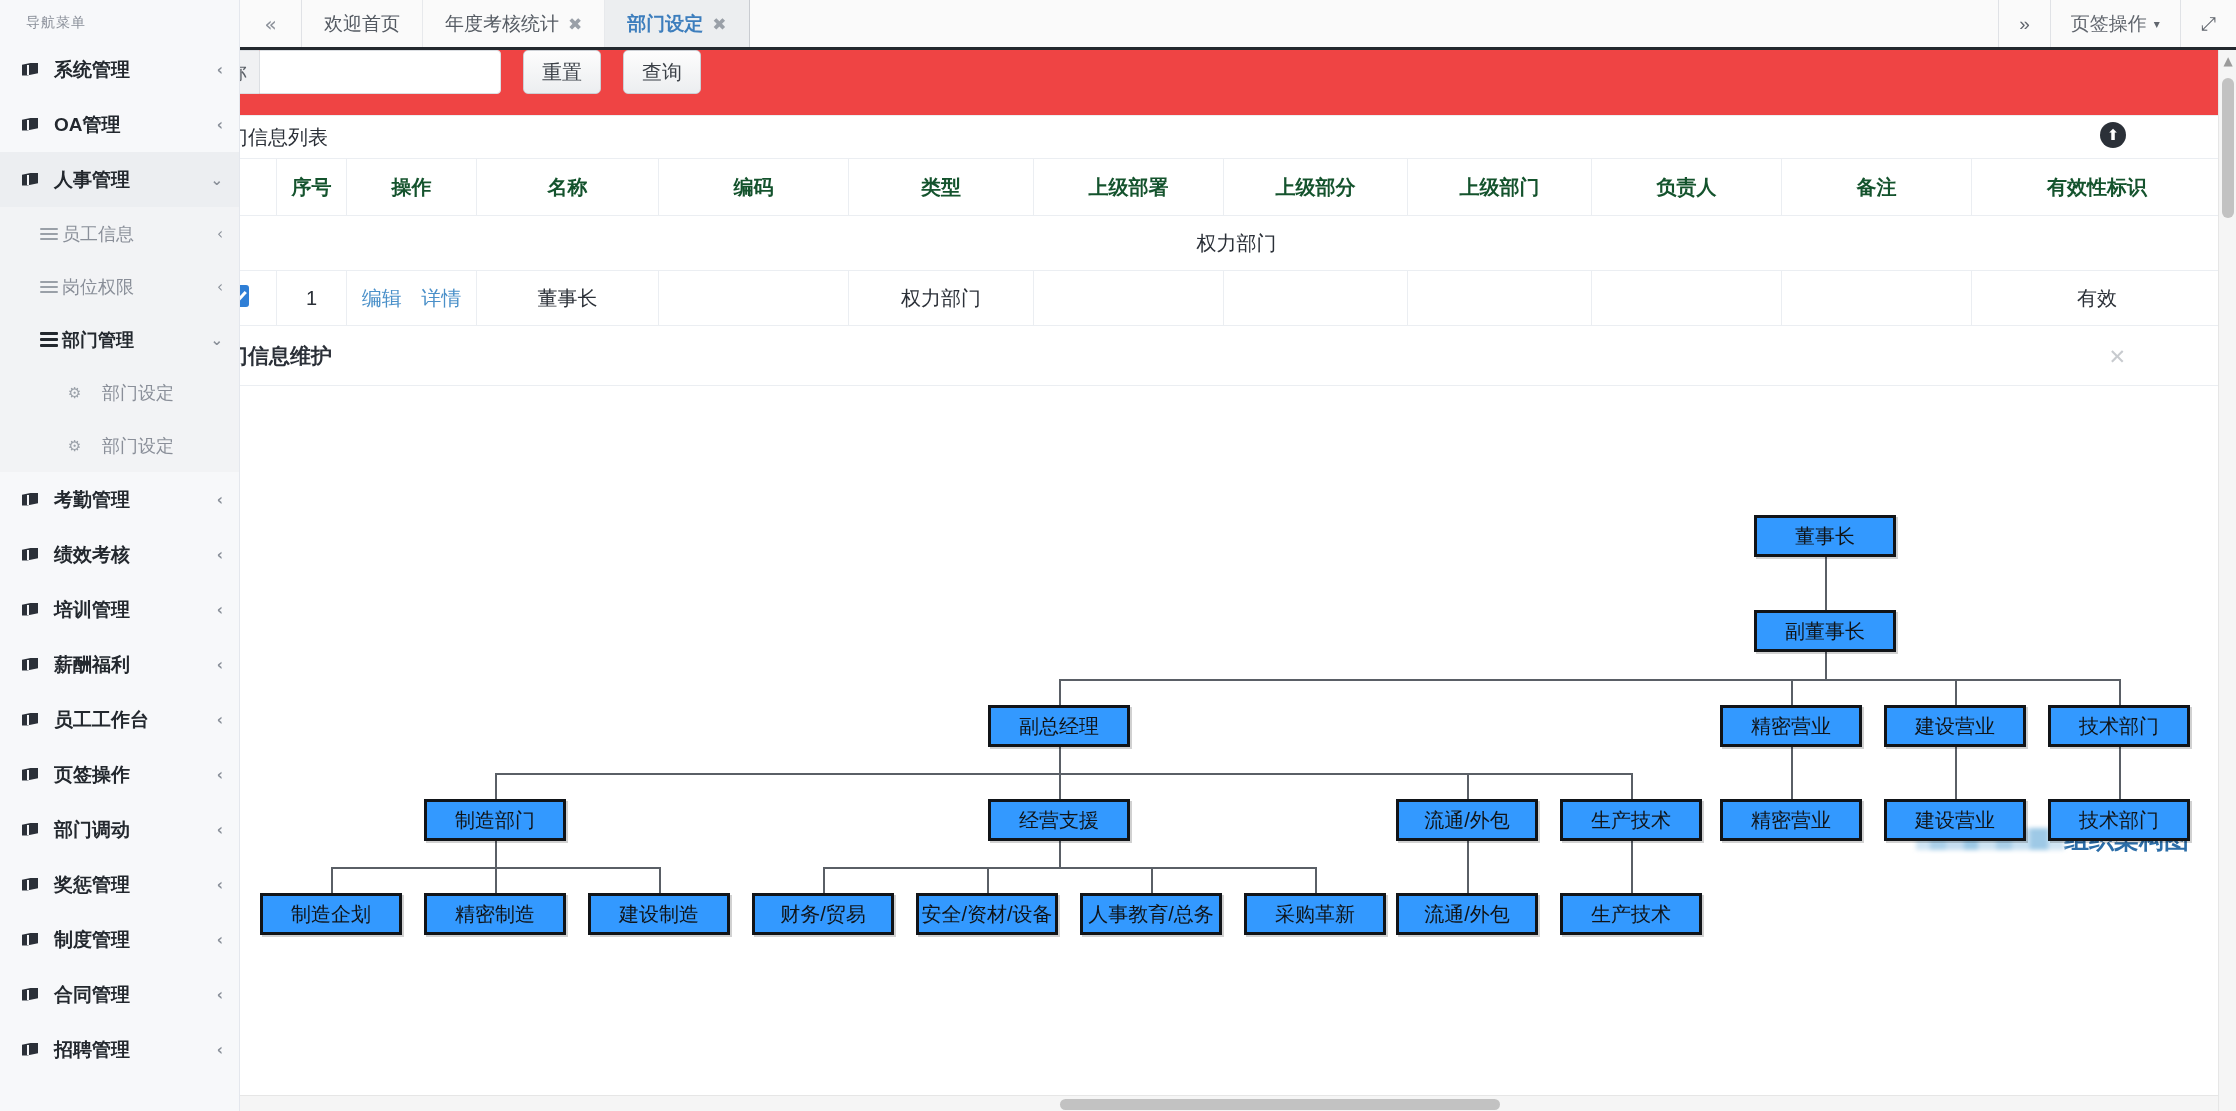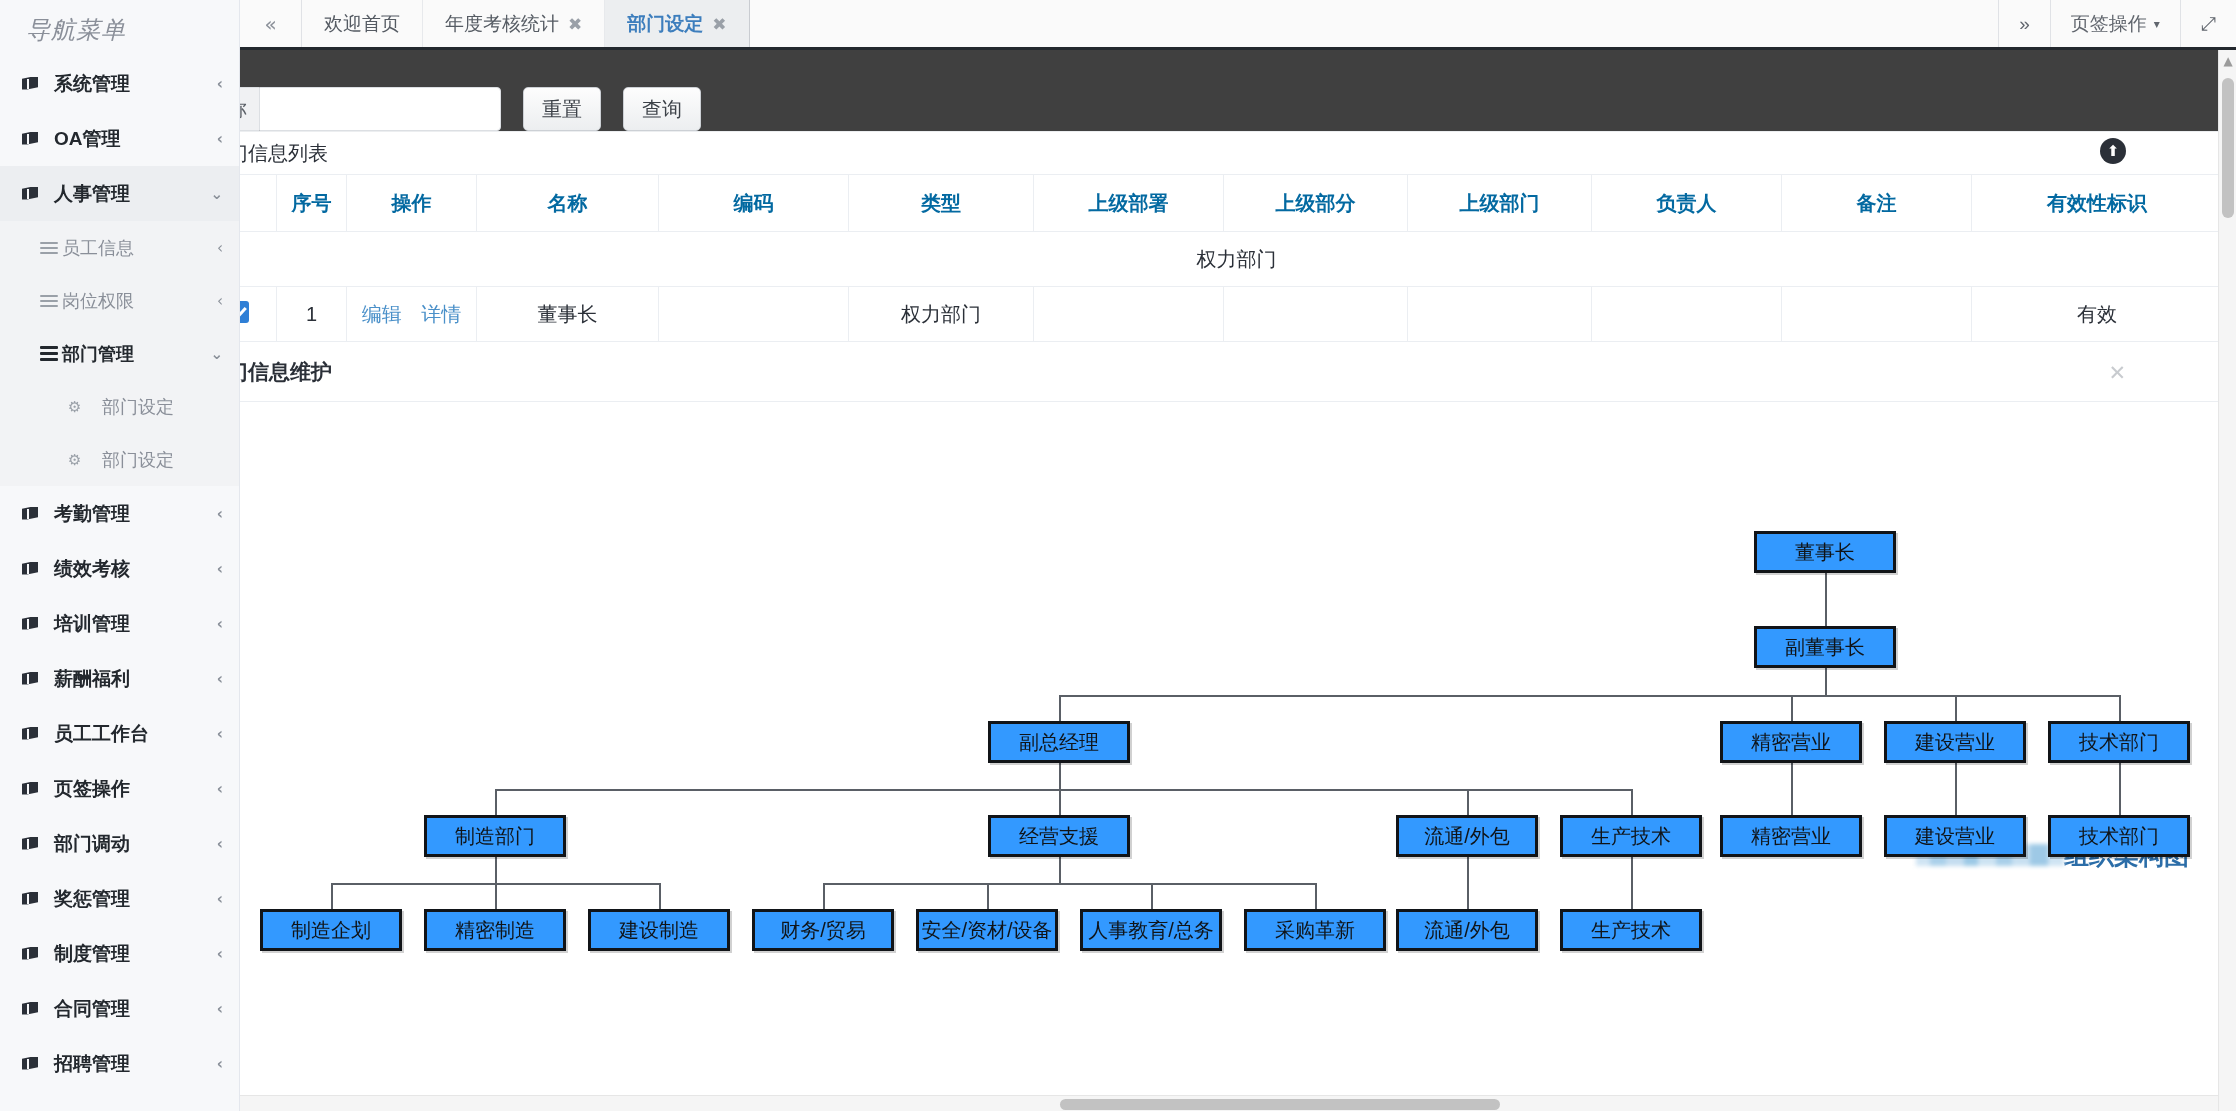--- a/index.html
+++ b/index.html
@@ -14,21 +14,21 @@
   
   .sidebar {
     width: 240px; height: 1111px;
     background: #f7f8fa;
     border-right: 1px solid #e4e7ed;
     flex: 0 0 240px;
     position: relative;
     overflow: hidden;
   }
   .nav-title {
-    font-size: 24px; color: #8a8f99; padding: 14px 0 10px 26px; letter-spacing: 1px; font-style: italic;
+    font-size: 14px; color: #8a8f99; padding: 14px 0 10px 26px; letter-spacing: 1px;
   }
   .nav-l1 {
     display: flex; align-items: center; height: 55px; padding-left: 22px; padding-right: 16px;
     font-size: 19px; font-weight: bold; color: #23282e; cursor: pointer;
   }
   .nav-l1.active-group { background: #eceef1; }
   .nav-l1 .lbl { flex: 1; margin-left: 14px; }
   .bk-icon { width: 18px; height: 16px; position: relative; flex: 0 0 18px; }
   .bk-icon::before {
     content: ""; position: absolute; left: 0; top: 1px; width: 16px; height: 13px;
@@ -81,22 +81,22 @@
     display:flex; align-items:center; justify-content:center; padding: 0 20px;
     border-left: 1px solid #e0e2e6; color:#61666e; font-size:19px; cursor:pointer;
   }
   .caret-d { font-size: 12px; margin-left: 7px; font-family:"DejaVu Sans", sans-serif;}
 
   
   .content { position: relative; height: 1061px; overflow: hidden; }
 
   
   .toolbar {
-    height: 82px; display:flex; align-items:flex-end; padding-left: 0; position: relative;
-    border-bottom: 1px solid #eceef0; background:#404040;
+    height: 66px; display:flex; align-items:flex-start; padding-left: 0; position: relative;
+    border-bottom: 1px solid #eceef0; background:#ef4444;
   }
   .f-label {
     background:#f0f1f3; border:1px solid #dcdfe3; border-right:none;
     height: 44px; line-height: 42px; font-size: 20px; color:#5c6168;
     padding: 0 12px; margin-left: -46px; border-radius: 4px 0 0 4px;
     overflow: hidden; white-space: nowrap;
   }
   .f-input {
     width: 242px; height: 44px; border:1px solid #dcdfe3; border-radius: 0 4px 4px 0;
     font-size: 19px; padding: 0 10px; outline: none; background:#fff; color:#333;
@@ -131,21 +131,21 @@
   .refresh-circle {
     position:absolute; right: 110px; top: 6px; width: 26px; height:26px; border-radius: 50%;
     background:#2b3038; color:#fff; display:flex; align-items:center; justify-content:center;
     font-size: 15px; cursor:pointer; font-family:"DejaVu Sans", sans-serif;
   }
 
   
   .tablewrap { position: relative; }
   table.dt { border-collapse: collapse; width: 2024px; margin-left: -42px; table-layout: fixed; }
   table.dt th {
-    height: 57px; font-size: 20px; color:#0369a1; font-weight: bold;
+    height: 57px; font-size: 20px; color:#14532d; font-weight: bold;
     border: 1px solid #ebeef2; border-top:1px solid #ebeef2; background:#fff; text-align:center;
   }
   table.dt td {
     height: 55px; font-size: 20px; color:#2b3038; border: 1px solid #ebeef2;
     text-align: center; background:#fff;
   }
   td.group-cell { text-align: left; padding-left: 52px; font-size: 20px; border-left:none; border-right:none;}
   .cbx {
     width: 22px; height: 22px; background:#2f7fd6; border-radius: 3px; display:inline-block; position:relative;
   }

